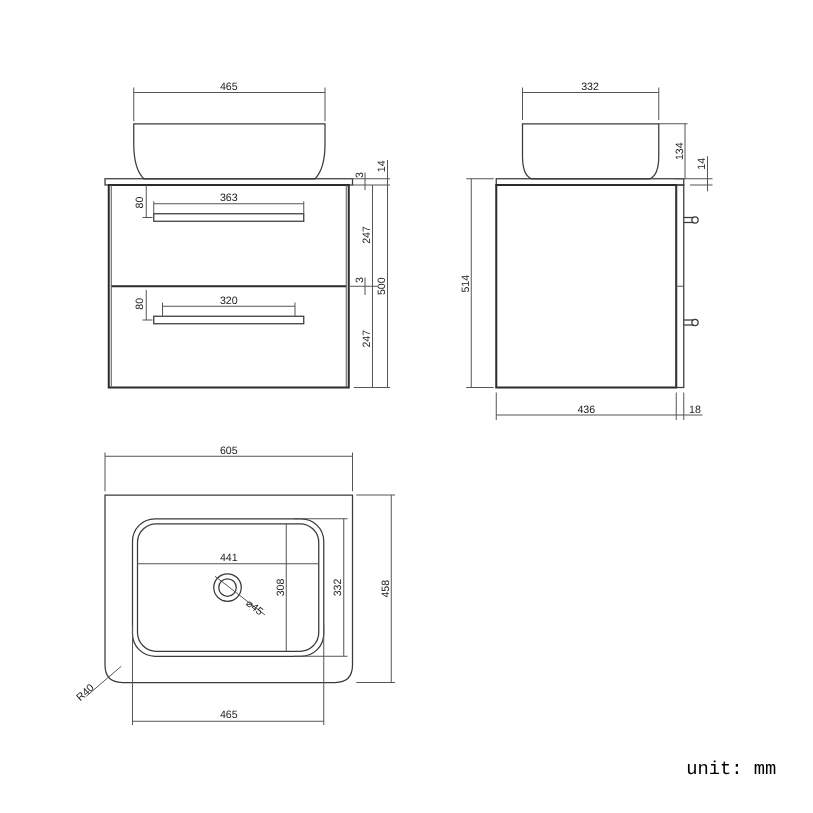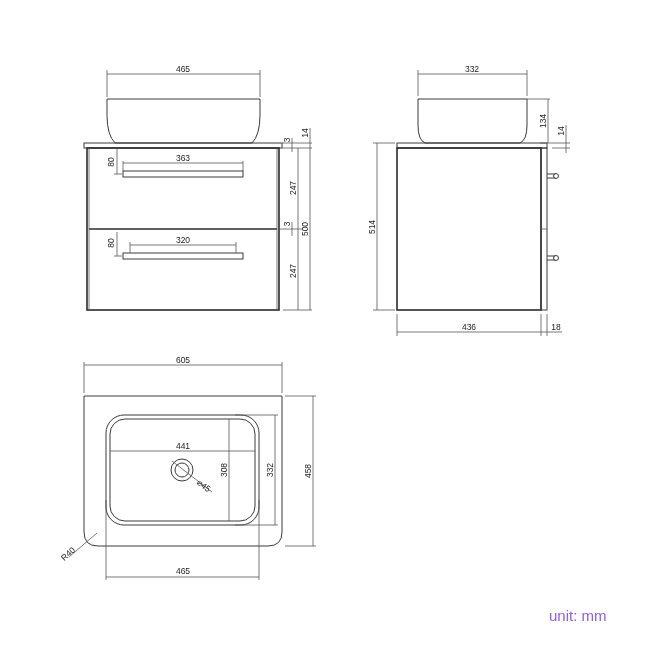--- a/index.html
+++ b/index.html
@@ -2,21 +2,21 @@
 <html><head>
 <meta charset="utf-8">
 <style>
   html, body { margin: 0; padding: 0; background: #ffffff; }
   body { width: 650px; height: 650px; position: relative; overflow: hidden; font-family: "Liberation Sans", sans-serif; }
   svg { position: absolute; left: 0; top: 0; }
   .ln { stroke: #3a3a3a; stroke-width: 1; fill: none; }
   .thick { stroke: #2a2a2a; stroke-width: 1.6; fill: none; }
   .thin { stroke: #555; stroke-width: 0.8; fill: none; }
   .dim { font-family: "Liberation Sans", sans-serif; font-size: 8.5px; fill: #222; }
-  .unit { position: absolute; left: 549px; top: 607px; font-family: Liberation Sans, sans-serif; font-size: 15px; color: #8b5cf6; }
+  .unit { position: absolute; left: 549px; top: 607px; font-family: Liberation Mono, monospace; font-size: 15px; color: #000000; }
 </style>
 </head>
 <body>
 
 <svg width="650" height="650" viewBox="0 0 650 650">
 
   <g>
 
     <line class="thin" x1="107" y1="70" x2="107" y2="97"></line>
     <line class="thin" x1="260" y1="70" x2="260" y2="97"></line>

